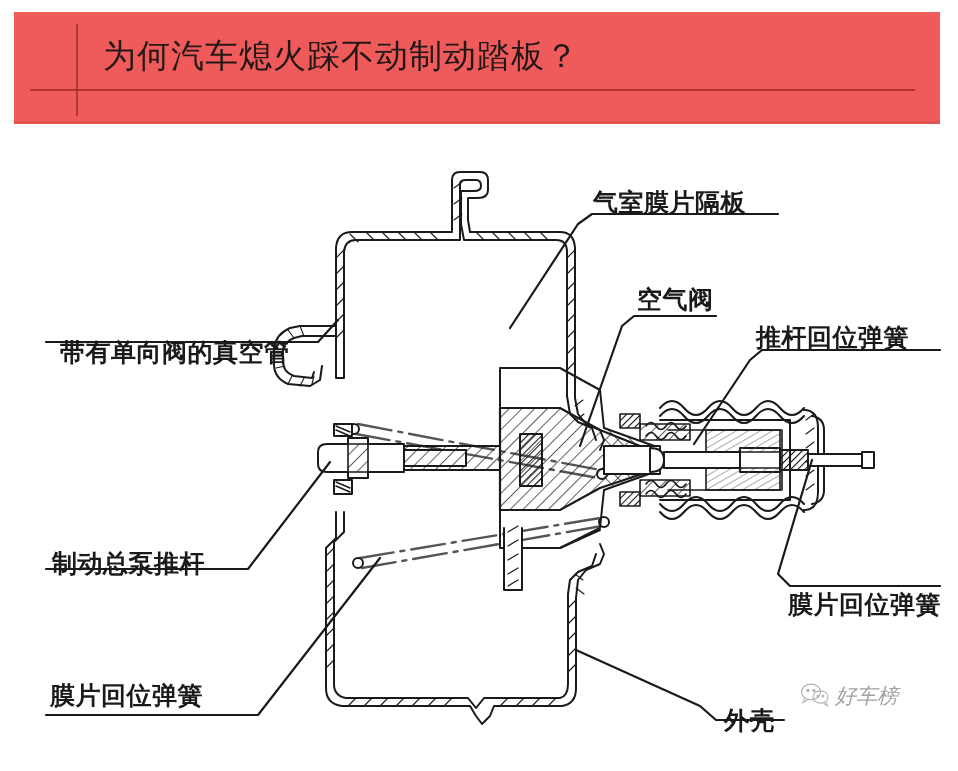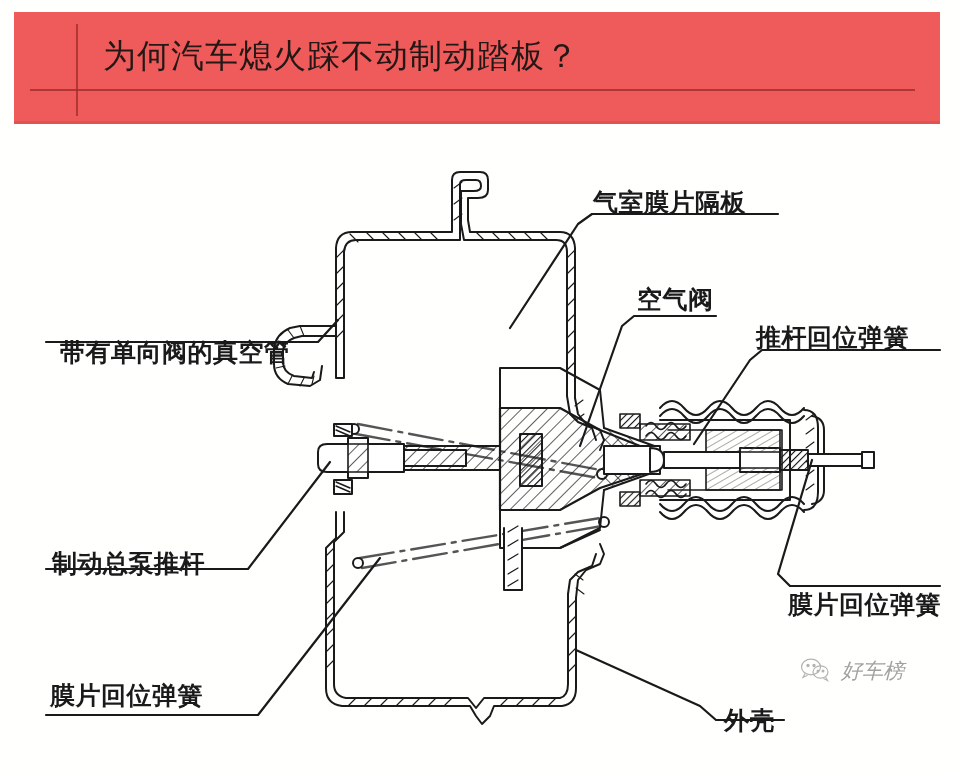--- a/index.html
+++ b/index.html
@@ -97,24 +97,24 @@
   .lbl-r1 { left: 593px; top: 190px; }
   .lbl-r2 { left: 637px; top: 287px; }
   .lbl-r3 { left: 756px; top: 325px; }
   .lbl-r4 { left: 788px; top: 592px; }
   .lbl-r5 { left: 724px; top: 708px; }
 
   
   .watermark {
     position: absolute;
     left: 800px;
-    top: 656px;
+    top: 681px;
     display: flex;
     align-items: center;
-    gap: 11px;
+    gap: 5px;
     opacity: .55;
   }
   .wm-text {
     font-size: 21px;
     font-style: italic;
     color: #555;
     font-family: "DejaVu Serif", "Liberation Serif", serif;
     white-space: nowrap;
   }
 </style>

